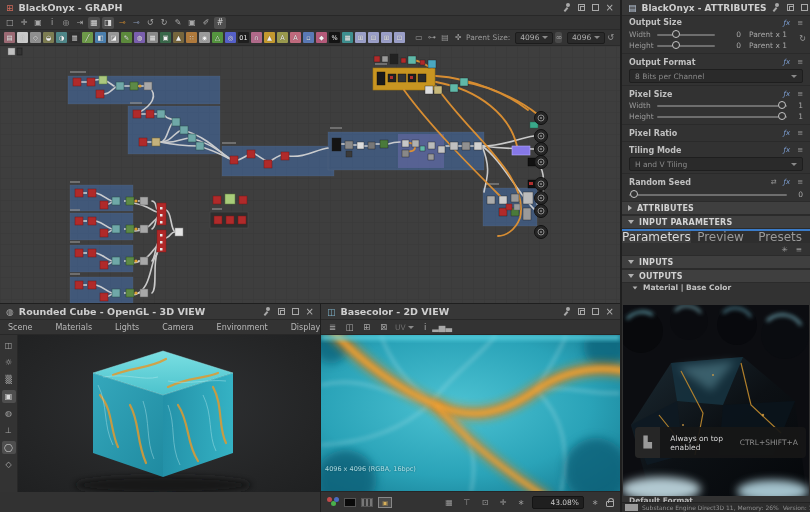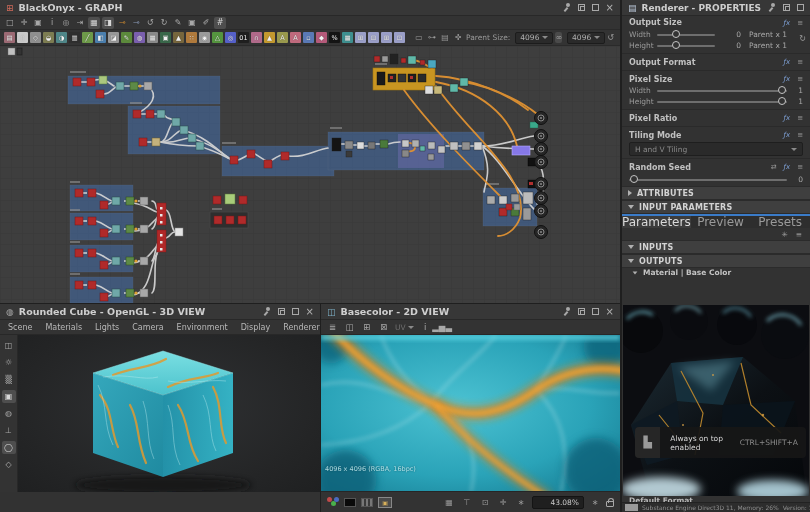--- a/index.html
+++ b/index.html
@@ -58,21 +58,21 @@
   .toast{position:absolute;left:12px;right:3px;top:122px;height:31px;background:rgba(22,22,22,.94);border-radius:4px;display:flex;align-items:center;z-index:5;}
   .toast .tbx{width:31px;height:31px;background:#262626;border-radius:4px 0 0 4px;display:flex;align-items:center;justify-content:center;color:#9a9a9a;font-size:11px;}
   .toast .tmsg{font-size:7.5px;color:#d8d8d8;margin-left:10px;}
   .toast .tkey{font-size:7.5px;color:#8a8a8a;margin-left:auto;margin-right:8px;}
   .pstatus{position:absolute;left:0;right:0;bottom:0;height:10px;background:#2d2d2d;border-top:1px solid #222;display:flex;align-items:center;gap:4px;padding:0 3px;font-size:6px;color:#8f8f8f;white-space:nowrap;}
   .pstatus .corner{width:13px;height:7px;background:#9a9a9a;flex:none;}
   .pstatus .ver{margin-left:auto;}
   .dfrow{position:absolute;left:0;right:0;bottom:10px;height:6px;overflow:hidden;padding:0 7px;font-size:7.5px;font-weight:bold;color:#b8b8b8;background:#323232;}
 
   
-  .menubar{height:15px;background:#333;border-bottom:1px solid #282828;display:flex;align-items:center;gap:13px;padding:0 8px;}
+  .menubar{height:15px;background:#333;border-bottom:1px solid #282828;display:flex;align-items:center;gap:23px;padding:0 8px;}
   .menu-item{font-size:8px;color:#b8b8b8;}
   .sidebar3d{position:absolute;left:0;top:31px;bottom:20px;width:18px;background:#333;border-right:1px solid #282828;display:flex;flex-direction:column;align-items:center;gap:4px;padding-top:4px;}
   .sidebar3d .tool{width:14px;height:13px;}
   .vp3d{position:absolute;left:18px;top:31px;right:0;bottom:20px;background:radial-gradient(ellipse at 50% 45%,#303234 0%,#242526 70%,#1f2021 100%);}
   .bar3d{position:absolute;left:0;right:0;bottom:0;height:20px;background:#333;border-top:1px solid #262626;display:flex;align-items:center;gap:5px;padding:0 6px;}
   .rgbdots{position:relative;width:12px;height:10px;flex:none;}
   .rgbdots i{position:absolute;width:5px;height:5px;border-radius:50%;}
   .rgbdots i:nth-child(1){background:#c04a4a;left:0;top:0;}
   .rgbdots i:nth-child(2){background:#4ab04a;left:4px;top:4px;}
   .rgbdots i:nth-child(3){background:#4a6ac0;left:7px;top:0;}
@@ -614,21 +614,21 @@
         </span>
       <span class="zoombox">43.08%</span>
       <span class="xicon">∗</span>
       <span class="lock"></span>
     </div>
   </div>
 
   <div class="panel" style="left:622px;top:0;width:188px;height:512px;">
     <div class="tbar">
       <span class="ticn" style="color:#b8c4d4;">▤</span>
-      <span class="t" style="font-size:9px;">Renderer - PROPERTIES</span>
+      <span class="t" style="font-size:9px;">BlackOnyx - ATTRIBUTES</span>
       <span class="wc">
         <span class="pinicon"></span>
         <span class="flticon"></span>
         <span class="maxicon"></span>
 
       </span>
     </div>
 
 
     <div class="prow" style="height:13px;">
@@ -656,20 +656,24 @@
       <span style="margin-left:8px;">Parent x 1</span>
     </div>
     <div class="pdiv"></div>
 
     <div class="prow" style="height:12px;">
       <span class="plabel">Output Format</span>
       <span class="fxgrp">
           <span class="fxi">ƒx</span>
           <span class="mni">≡</span>
         </span>
+    </div>
+    <div class="dd">
+      <span>8 Bits per Channel</span>
+        <span class="chevd"></span>
     </div>
     <div class="pdiv"></div>
 
     <div class="prow" style="height:12px;">
       <span class="plabel">Pixel Size</span>
       <span class="fxgrp">
           <span class="fxi">ƒx</span>
           <span class="mni">≡</span>
         </span>
     </div>

